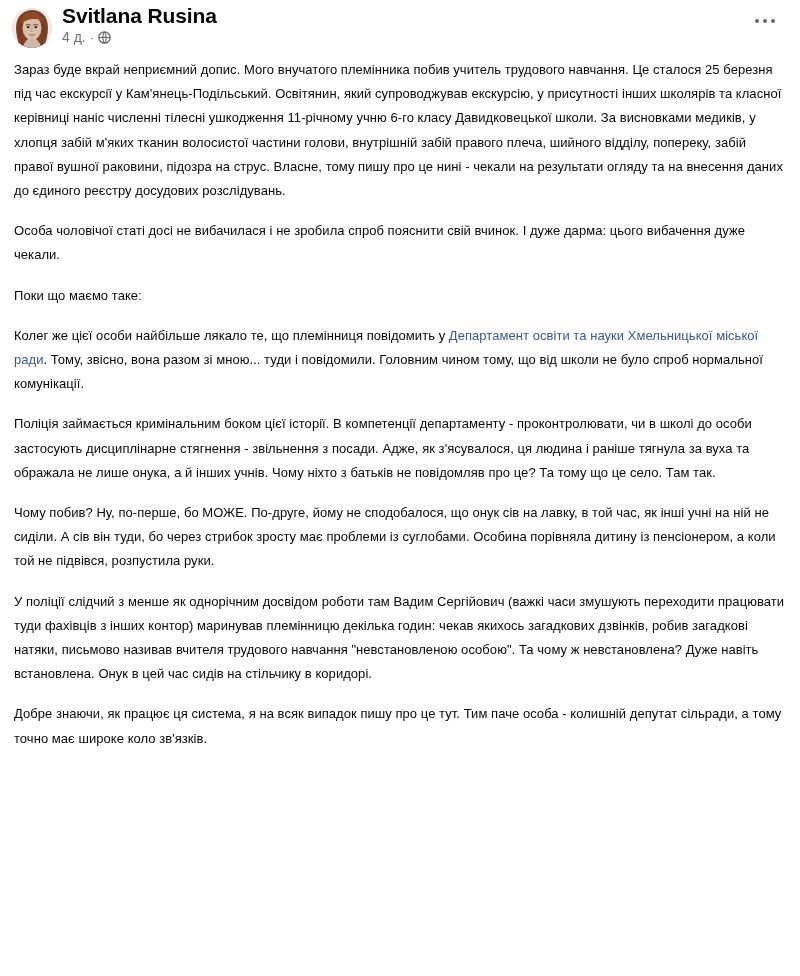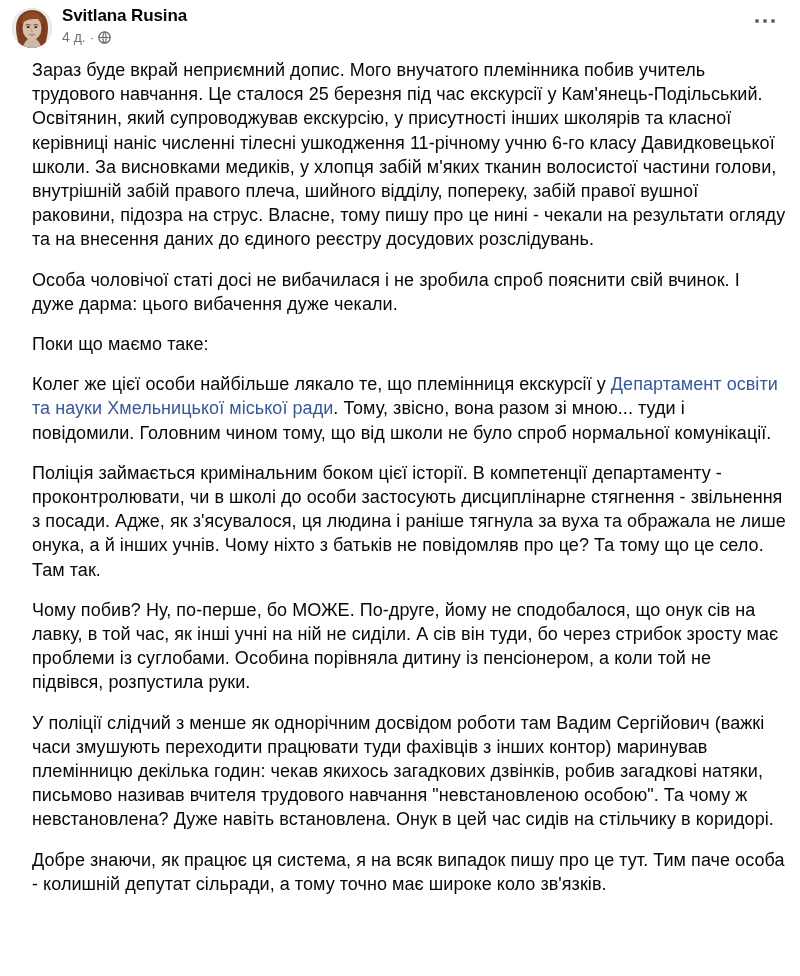--- a/index.html
+++ b/index.html
@@ -48,21 +48,21 @@
 
   .header-text {
     margin-left: 10px;
     display: flex;
     flex-direction: column;
     justify-content: flex-start;
     padding-top: 0px;
   }
 
   .author-name {
-    font-size: 17px;
+    font-size: 21px;
     font-weight: bold;
     line-height: 20px;
     color: #050505;
     letter-spacing: -0.1px;
   }
 
   .meta-row {
     display: flex;
     align-items: center;
     margin-top: 3px;
@@ -101,22 +101,22 @@
   .menu-button span {
     display: block;
     width: 4px;
     height: 4px;
     border-radius: 50%;
     background: #65676b;
   }
 
   
   .post-body {
-    padding: 8px 14px 0 32px;
-    font-size: 18px;
+    padding: 8px 14px 0 14px;
+    font-size: 13px;
     line-height: 24.2px;
     color: #080809;
     letter-spacing: 0.05px;
   }
 
   .post-body p {
     margin: 0 0 16px 0;
   }
   .post-body p:last-child { margin-bottom: 0; }
 
@@ -185,20 +185,20 @@
       <span></span>
       <span></span>
       <span></span>
     </div>
   </div>
 
   <div class="post-body" id="post-body">
       <p><span>Зараз буде вкрай неприємний допис. Мого внучатого племінника побив учитель трудового навчання. Це сталося 25 березня під час екскурсії у Кам'янець-Подільський. Освітянин, який супроводжував екскурсію, у присутності інших школярів та класної керівниці наніс численні тілесні ушкодження 11-річному учню 6-го класу Давидковецької школи. За висновками медиків, у хлопця забій м'яких тканин волосистої частини голови, внутрішній забій правого плеча, шийного відділу, попереку, забій правої вушної раковини, підозра на струс. Власне, тому пишу про це нині - чекали на результати огляду та на внесення даних до єдиного реєстру досудових розслідувань.</span></p>
       <p><span>Особа чоловічої статі досі не вибачилася і не зробила спроб пояснити свій вчинок. І дуже дарма: цього вибачення дуже чекали.</span></p>
       <p><span>Поки що маємо таке:</span></p>
-      <p><span>Колег же цієї особи найбільше лякало те, що племінниця екскурсії у </span><a class="inline-link" href="#">Департамент освіти та науки Хмельницької міської ради</a><span>. Тому, звісно, вона разом зі мною... туди і повідомили. Головним чином тому, що від школи не було спроб нормальної комунікації.</span></p>
+      <p><span>Колег же цієї особи найбільше лякало те, що племінниця повідомить у </span><a class="inline-link" href="#">Департамент освіти та науки Хмельницької міської ради</a><span>. Тому, звісно, вона разом зі мною... туди і повідомили. Головним чином тому, що від школи не було спроб нормальної комунікації.</span></p>
       <p><span>Поліція займається кримінальним боком цієї історії. В компетенції департаменту - проконтролювати, чи в школі до особи застосують дисциплінарне стягнення - звільнення з посади. Адже, як з'ясувалося, ця людина і раніше тягнула за вуха та ображала не лише онука, а й інших учнів. Чому ніхто з батьків не повідомляв про це? Та тому що це село. Там так.</span></p>
       <p><span>Чому побив? Ну, по-перше, бо МОЖЕ. По-друге, йому не сподобалося, що онук сів на лавку, в той час, як інші учні на ній не сиділи. А сів він туди, бо через стрибок зросту має проблеми із суглобами. Особина порівняла дитину із пенсіонером, а коли той не підвівся, розпустила руки.</span></p>
       <p><span>У поліції слідчий з менше як однорічним досвідом роботи там Вадим Сергійович (важкі часи змушують переходити працювати туди фахівців з інших контор) маринував племінницю декілька годин: чекав якихось загадкових дзвінків, робив загадкові натяки, письмово називав вчителя трудового навчання "невстановленою особою". Та чому ж невстановлена? Дуже навіть встановлена. Онук в цей час сидів на стільчику в коридорі.</span></p>
       <p><span>Добре знаючи, як працює ця система, я на всяк випадок пишу про це тут. Тим паче особа - колишній депутат сільради, а тому точно має широке коло зв'язків.</span></p>
     </div>
 
 </div>
 
 </body></html>

